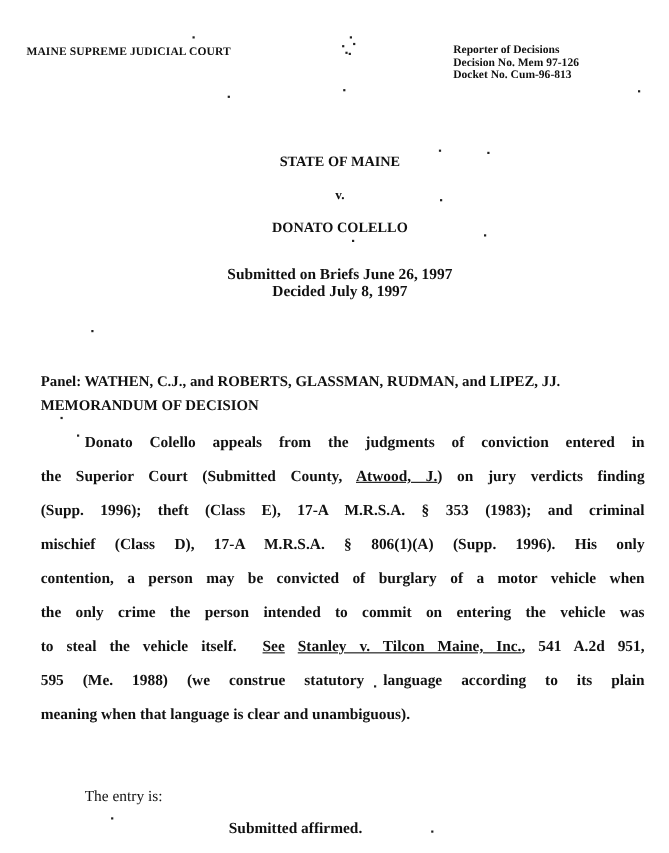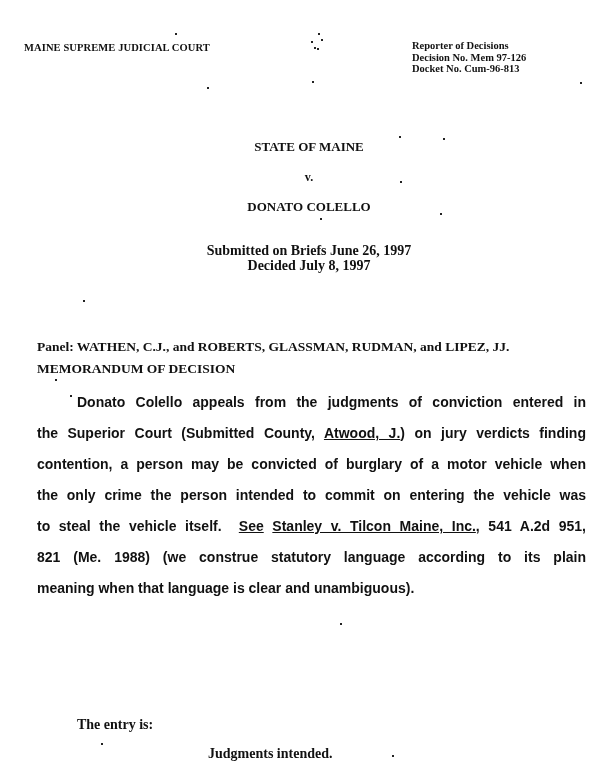--- a/index.html
+++ b/index.html
@@ -61,38 +61,38 @@
       font-size: 13.5px;
       font-family: "Liberation Serif", serif;
       font-weight: bold;
     }
     .body-text {
       position: absolute;
       left: 37px; top: 387px;
       width: 549px;
       font-size: 14px;
       line-height: 31px;
-      font-family: Liberation Sans, sans-serif;
+      font-family: Liberation Serif, serif;
       font-weight: bold;
     }
     .line {
       display: block;
       text-align: justify;
       text-align-last: justify;
       white-space: nowrap;
       height: 31px;
     }
     .line.last { text-align-last: left; }
     .line.indent { padding-left: 40px; }
     .u { text-decoration: underline; }
     .entry {
       left: 77px; top: 717px;
       font-size: 14px;
       font-family: "Liberation Serif", serif;
-      font-weight: bold;
+      font-weight: normal;
     }
     .affirmed {
       left: 208px; top: 746px;
       font-size: 14px;
       font-family: "Liberation Serif", serif;
       font-weight: bold;
     }
     .speck {
       position: absolute;
       width: 1.5px; height: 1.5px;
@@ -119,29 +119,31 @@
   <div>Decided July 8, 1997</div>
 </div>
 
 <div class="abs panel">Panel:  WATHEN, C.J., and ROBERTS, GLASSMAN, RUDMAN, and LIPEZ, JJ.</div>
 
 <div class="abs memo">MEMORANDUM OF DECISION</div>
 
 <div class="body-text">
   <span class="line indent">Donato Colello appeals from the judgments of conviction entered in</span>
   <span class="line"><span>the Superior Court (Submitted County, </span><span class="u">Atwood, J.</span><span>) on jury verdicts finding</span></span>
+  <span class="line">(Supp. 1996); theft (Class E), 17-A M.R.S.A. § 353 (1983); and criminal</span>
+  <span class="line">mischief (Class D), 17-A M.R.S.A. § 806(1)(A) (Supp. 1996).  His only</span>
   <span class="line">contention, a person may be convicted of burglary of a motor vehicle when</span>
   <span class="line">the only crime the person intended to commit on entering the vehicle was</span>
   <span class="line"><span style="white-space:pre">to steal the vehicle itself.  </span><span class="u">See</span> <span class="u">Stanley v. Tilcon Maine, Inc.</span><span>, 541 A.2d 951,</span></span>
-  <span class="line">821 (Me. 1988) (we construe statutory language according to its plain</span>
+  <span class="line">595 (Me. 1988) (we construe statutory language according to its plain</span>
   <span class="line last">meaning when that language is clear and unambiguous).</span>
 </div>
 
 <div class="abs entry">The entry is:</div>
-<div class="abs affirmed">Judgments intended.</div>
+<div class="abs affirmed">Submitted affirmed.</div>
 
 <div class="speck" style="left:318px;top:33px"></div>
 <div class="speck" style="left:321px;top:39px"></div>
 <div class="speck" style="left:311px;top:41px"></div>
 <div class="speck" style="left:314px;top:47px"></div>
 <div class="speck" style="left:317px;top:48px"></div>
 <div class="speck" style="left:312px;top:81px"></div>
 <div class="speck" style="left:175px;top:33px"></div>
 <div class="speck" style="left:207px;top:87px"></div>
 <div class="speck" style="left:580px;top:82px"></div>

